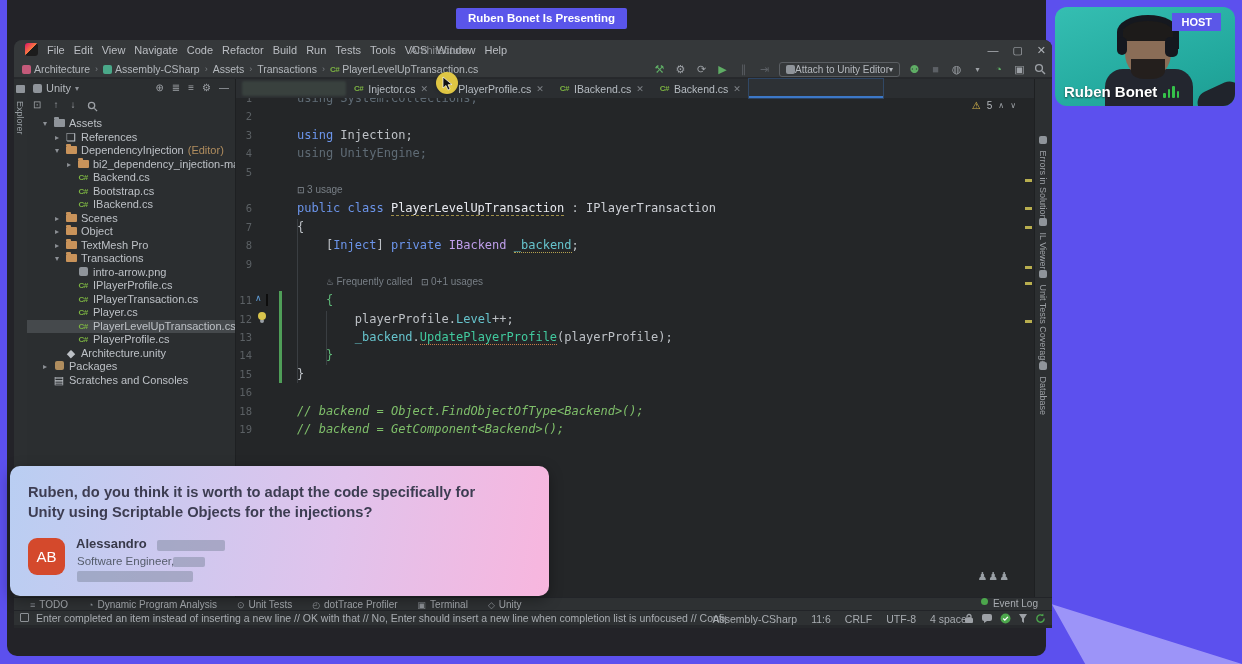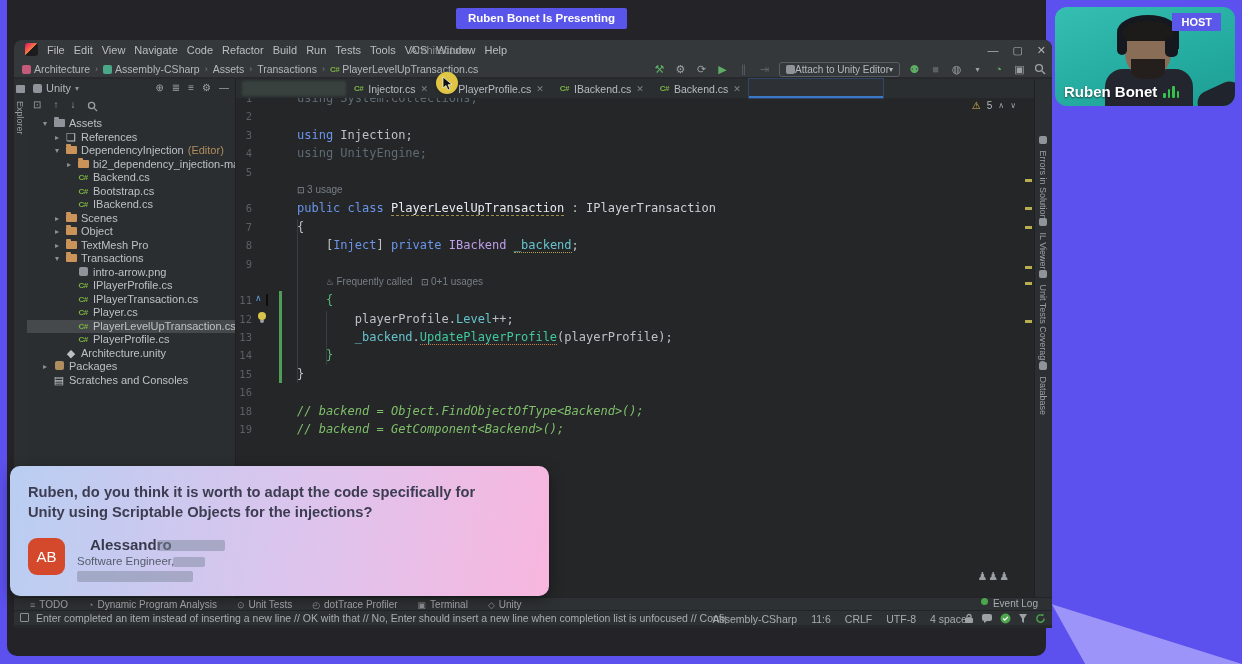--- a/index.html
+++ b/index.html
@@ -150,21 +150,21 @@
   #voice-bars i { display:block; width:2.5px; background:#35C24A; border-radius:1px; }
   
   #chat { position:absolute; left:10px; top:466px; width:539px; height:130px; border-radius:10px;
           background:linear-gradient(100deg,#B9CEF2 0%,#E0C3EC 60%,#F8B6DE 100%);
           box-shadow:0 4px 14px rgba(0,0,0,.35); }
   #chat-q { position:absolute; left:18px; top:16px; width:486px; font-size:14.7px; font-weight:bold;
             color:#3D3D52; line-height:20px; }
   #chat-av { position:absolute; left:18px; top:72px; width:37px; height:37px; border-radius:9px;
              background:#D4492C; color:#fff; font-size:15px; display:flex; align-items:center;
              justify-content:center; }
-  #chat-author { position:absolute; left:80px; top:70px; font-size:15px; font-weight:bold; color:#38394a; }
+  #chat-author { position:absolute; left:66px; top:70px; font-size:13px; font-weight:bold; color:#38394a; }
   #chat-role { position:absolute; left:67px; top:89px; font-size:11.5px; color:#555C6B; }
   .blurbox { position:absolute; background:rgba(125,135,158,.5); border-radius:2px; filter:blur(.5px); }
   
   #cursor { position:absolute; left:436px; top:72px; width:22px; height:22px; border-radius:50%;
             background:rgba(233,205,68,.95); box-shadow:0 0 4px rgba(0,0,0,.3); z-index:50; }
   #cursor svg { position:absolute; left:5px; top:4px; }
 </style>
 </head>
 <body>
 

